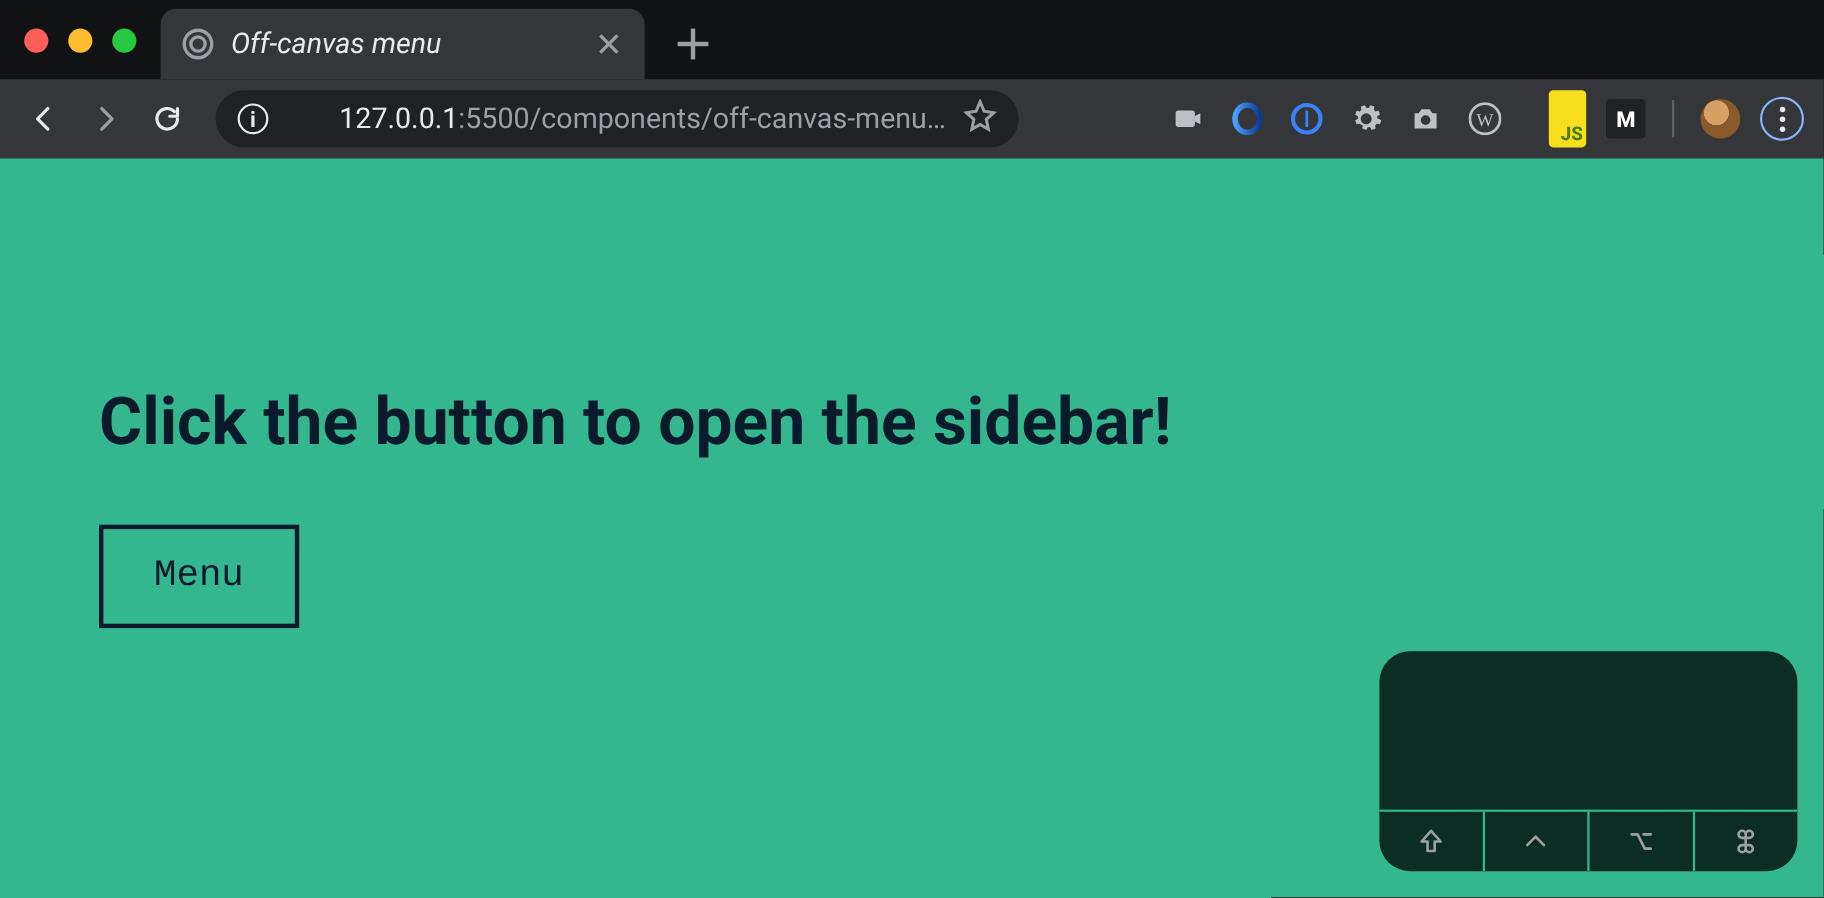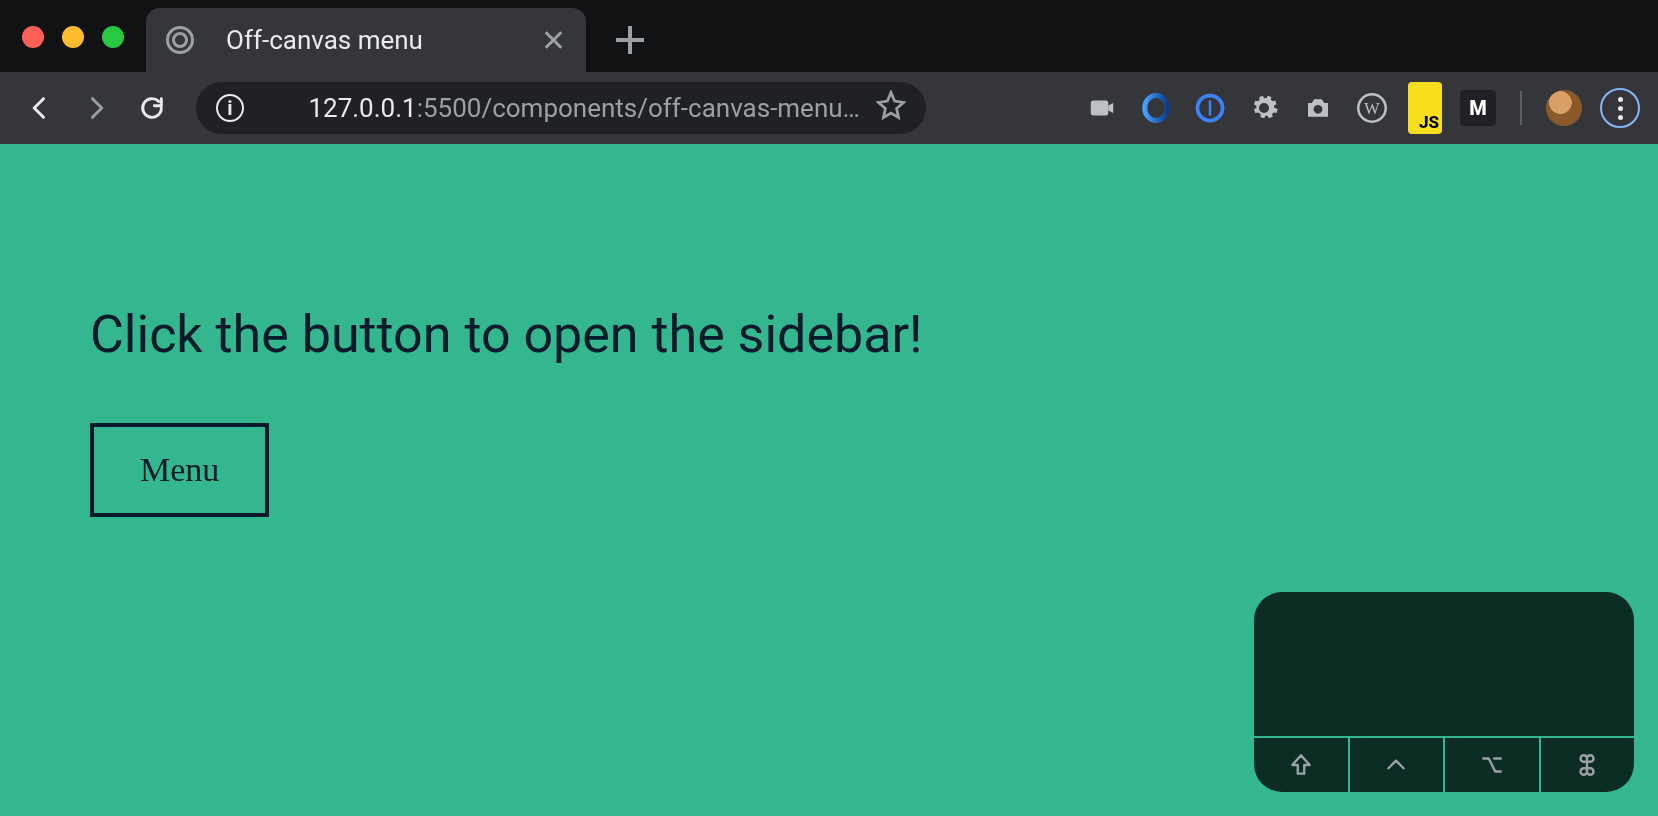--- a/index.html
+++ b/index.html
@@ -4,21 +4,21 @@
 <style>
   * { box-sizing: border-box; margin: 0; padding: 0; }
   html, body { width: 1658px; height: 816px; overflow: hidden; font-family: -apple-system, BlinkMacSystemFont, "Segoe UI", Roboto, Helvetica, Arial, sans-serif; background:#000; }
 
   
   .chrome { width:100%; height:144px; background:#202124; color:#e8eaed; display:flex; flex-direction:column; }
   .tabstrip { height:72px; display:flex; align-items:flex-end; background:#111214; position:relative; }
   .traffic-lights { position:absolute; left:22px; top:26px; display:flex; gap:18px; }
   .tl { width:22px; height:22px; border-radius:50%; }
   .tl.red{background:#ff5f57;} .tl.yellow{background:#febc2e;} .tl.green{background:#28c840;}
-  .tab { margin-left:146px; height:64px; width:440px; background:#35363a; border-top-left-radius:14px; border-top-right-radius:14px; display:flex; align-items:center; padding:0 20px; gap:32px; color:#e8eaed; font-size:26px; position:relative; }
+  .tab { margin-left:146px; height:64px; width:440px; background:#35363a; border-top-left-radius:14px; border-top-right-radius:14px; display:flex; align-items:center; padding:0 20px; gap:16px; color:#e8eaed; font-size:26px; position:relative;font-style:italic; }
   .tab .favicon { width:28px; height:28px; border-radius:50%; border:3px solid #9aa0a6; position:relative; flex:0 0 auto; }
   .tab .favicon::after{content:"";position:absolute;width:10px;height:10px;border:3px solid #9aa0a6;border-radius:50%;left:3px;top:3px;}
   .tab .title{flex:1 1 auto; white-space:nowrap; overflow:hidden; text-overflow:ellipsis;}
   .tab .close{ width:26px;height:26px; position:relative; color:#9aa0a6; flex:0 0 auto;}
   .tab .close::before,.tab .close::after{content:"";position:absolute;left:12px;top:2px;width:3px;height:22px;background:currentColor;}
   .tab .close::before{transform:rotate(45deg);} .tab .close::after{transform:rotate(-45deg);}
   .newtab{ margin-left:28px; margin-bottom:16px; width:32px;height:32px; position:relative; color:#9aa0a6;}
   .newtab::before,.newtab::after{content:"";position:absolute;background:currentColor;}
   .newtab::before{left:14px;top:2px;width:4px;height:28px;}
   .newtab::after{top:14px;left:2px;height:4px;width:28px;}
@@ -30,31 +30,31 @@
   .omnibox{ flex:0 0 auto; width:730px; height:52px; background:#202124; border-radius:26px; display:flex; align-items:center; padding:0 20px; gap:16px; color:#e8eaed; font-size:26px; margin-left:10px; margin-right:10px; position:relative;}
   .omnibox .url{flex:1 1 auto; white-space:nowrap; overflow:hidden; text-overflow:ellipsis; font-family:Roboto,Arial,sans-serif;text-align:right;}
   .omnibox .url .dim{color:#9aa0a6;}
   .omnibox .info-icon{width:28px;height:28px;border:2.5px solid #e8eaed;border-radius:50%;display:flex;align-items:center;justify-content:center;font-size:20px;font-weight:bold;flex:0 0 auto;}
   .omnibox .star{color:#9aa0a6; flex:0 0 auto;}
   .omnibox .star svg{width:30px;height:30px;stroke:currentColor;fill:none;stroke-width:2.2;}
 
   .ext-row{ display:flex; align-items:center; gap:18px; margin-left:auto; }
   .ext{ width:36px;height:36px; display:flex;align-items:center;justify-content:center; color:#bdc1c6; }
   .ext svg{width:30px;height:30px;}
-  .ext.js{ background:#f7df1e; color:#000000; width:34px;height:52px;border-radius:4px; font-weight:800;font-size:17px; display:flex;align-items:flex-end;justify-content:flex-end; padding:2px 3px;}
+  .ext.js{ background:#f7df1e; color:#4d7c0f; width:34px;height:52px;border-radius:4px; font-weight:800;font-size:17px; display:flex;align-items:flex-end;justify-content:flex-end; padding:2px 3px;margin-left:22px;}
   .divider{ width:2px;height:34px;background:#5f6368; margin:0 6px;}
   .avatar{ width:36px;height:36px;border-radius:50%; background:radial-gradient(circle at 40% 35%, #d9a066 0 35%, #8b5a2b 36% 100%); }
   .kebab{ width:40px;height:40px;border-radius:50%;border:2px solid #8ab4f8; display:flex;flex-direction:column;align-items:center;justify-content:center;gap:4px;}
   .kebab span{width:5px;height:5px;background:#e8eaed;border-radius:50%;}
 
   
   .viewport{ width:100%; height:672px; background:#34b78e; position:relative; color:#091a2a; }
   .page-inner{ padding:90px 90px 0 90px; }
-  .headline{ font-size:52px; line-height:1.25; font-weight:400; max-width:1000px; margin-top:68px;}
-  .menu-btn{ margin-top:56px; display:inline-block; border:4px solid #091a2a; padding:24px 46px; font-size:34px; font-weight:400; background:transparent; color:#091a2a; cursor:pointer; font-family:Liberation Serif, serif;}
+  .headline{ font-size:60px; line-height:1.25; font-weight:700; max-width:1000px; margin-top:112px;}
+  .menu-btn{ margin-top:56px; display:inline-block; border:4px solid #091a2a; padding:24px 46px; font-size:34px; font-weight:400; background:transparent; color:#091a2a; cursor:pointer; font-family:Liberation Mono, monospace;}
 
   
   .kbd-widget{ position:absolute; right:24px; bottom:24px; width:380px; height:200px; background:#0c2d23; border-radius:28px; display:flex; flex-direction:column; overflow:hidden;}
   .kbd-widget .body{flex:1;}
   .kbd-widget .keys{ height:56px; display:flex; border-top:2px solid #34b78e;}
   .kbd-widget .key{ flex:1; display:flex;align-items:center;justify-content:center; border-right:2px solid #34b78e; color:#9aa0a6;}
   .kbd-widget .key:last-child{border-right:none;}
   .kbd-widget .key svg{width:26px;height:26px;stroke:currentColor;fill:none;stroke-width:2.2;stroke-linecap:round;stroke-linejoin:round;}
 </style>
 </head>

